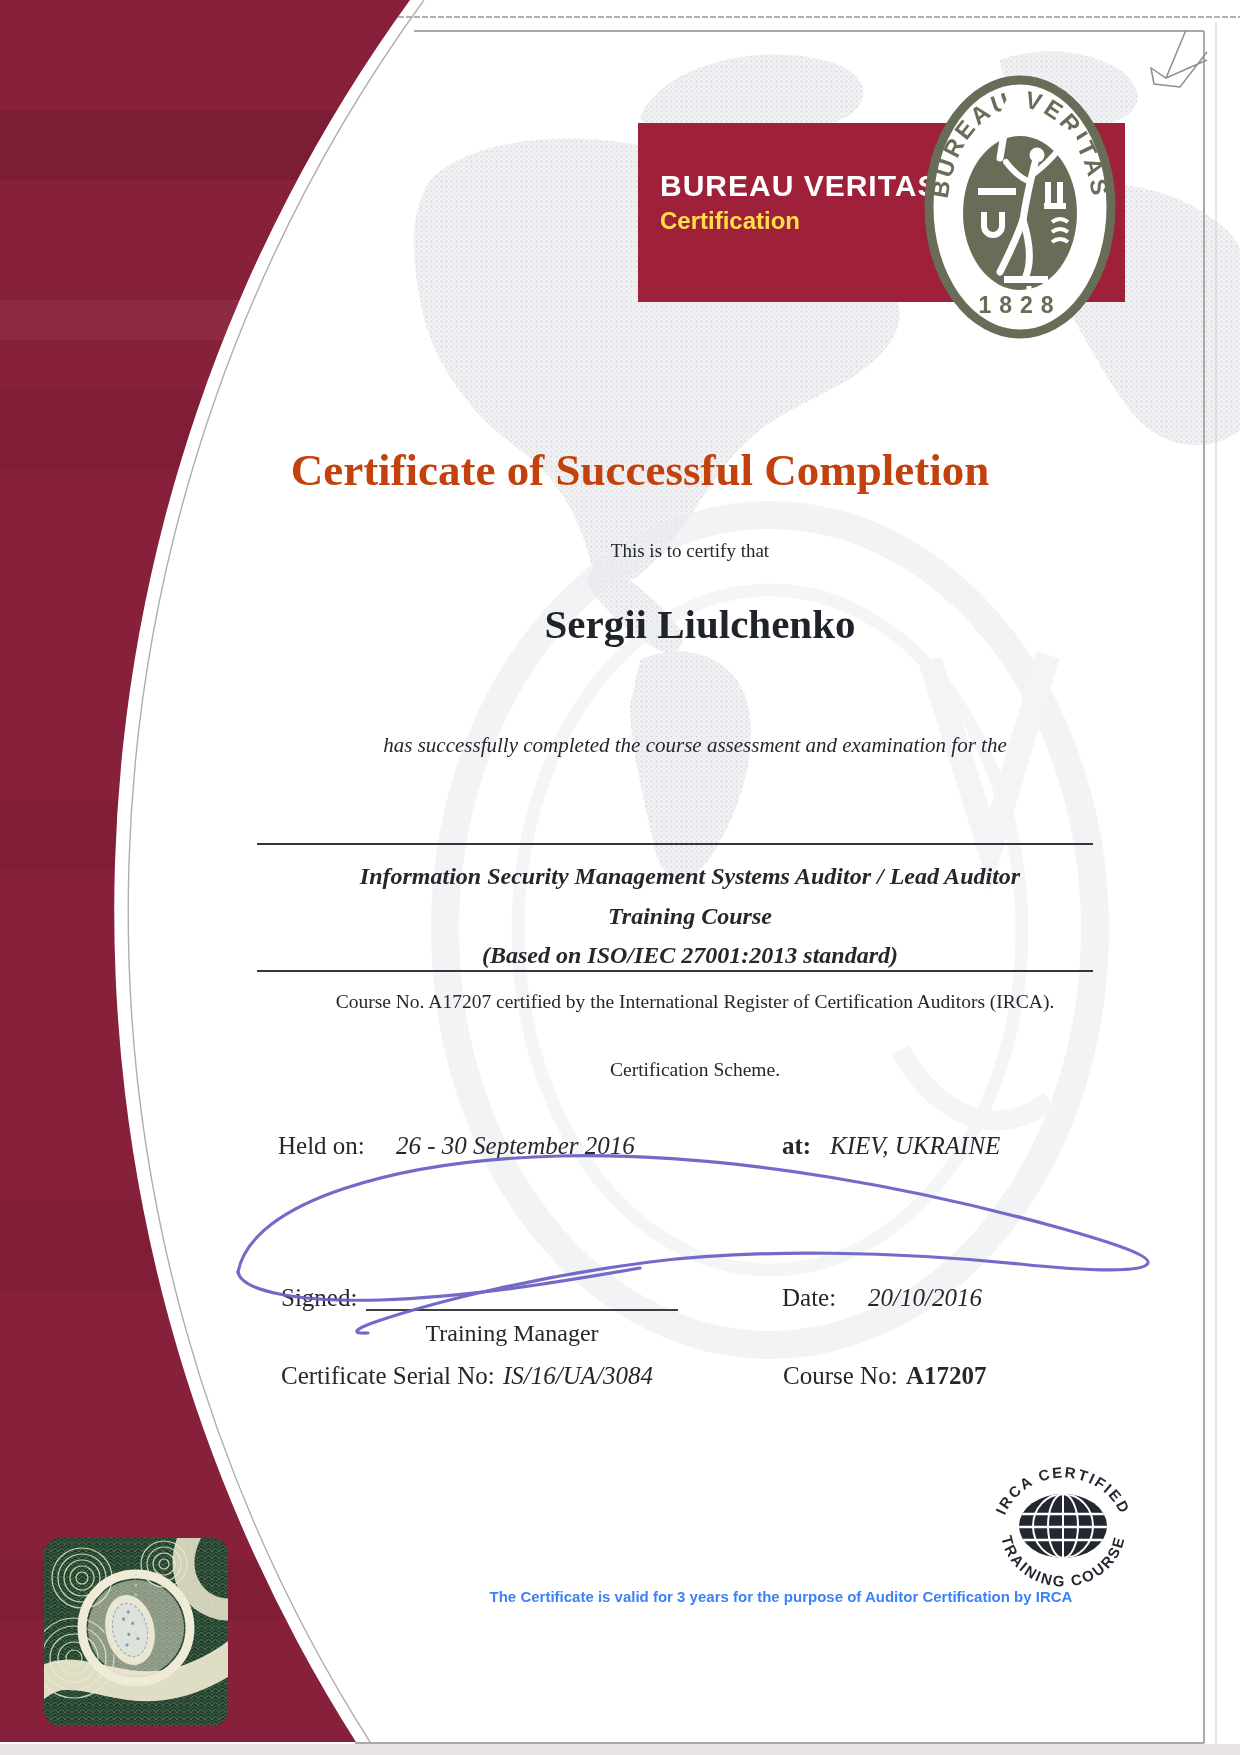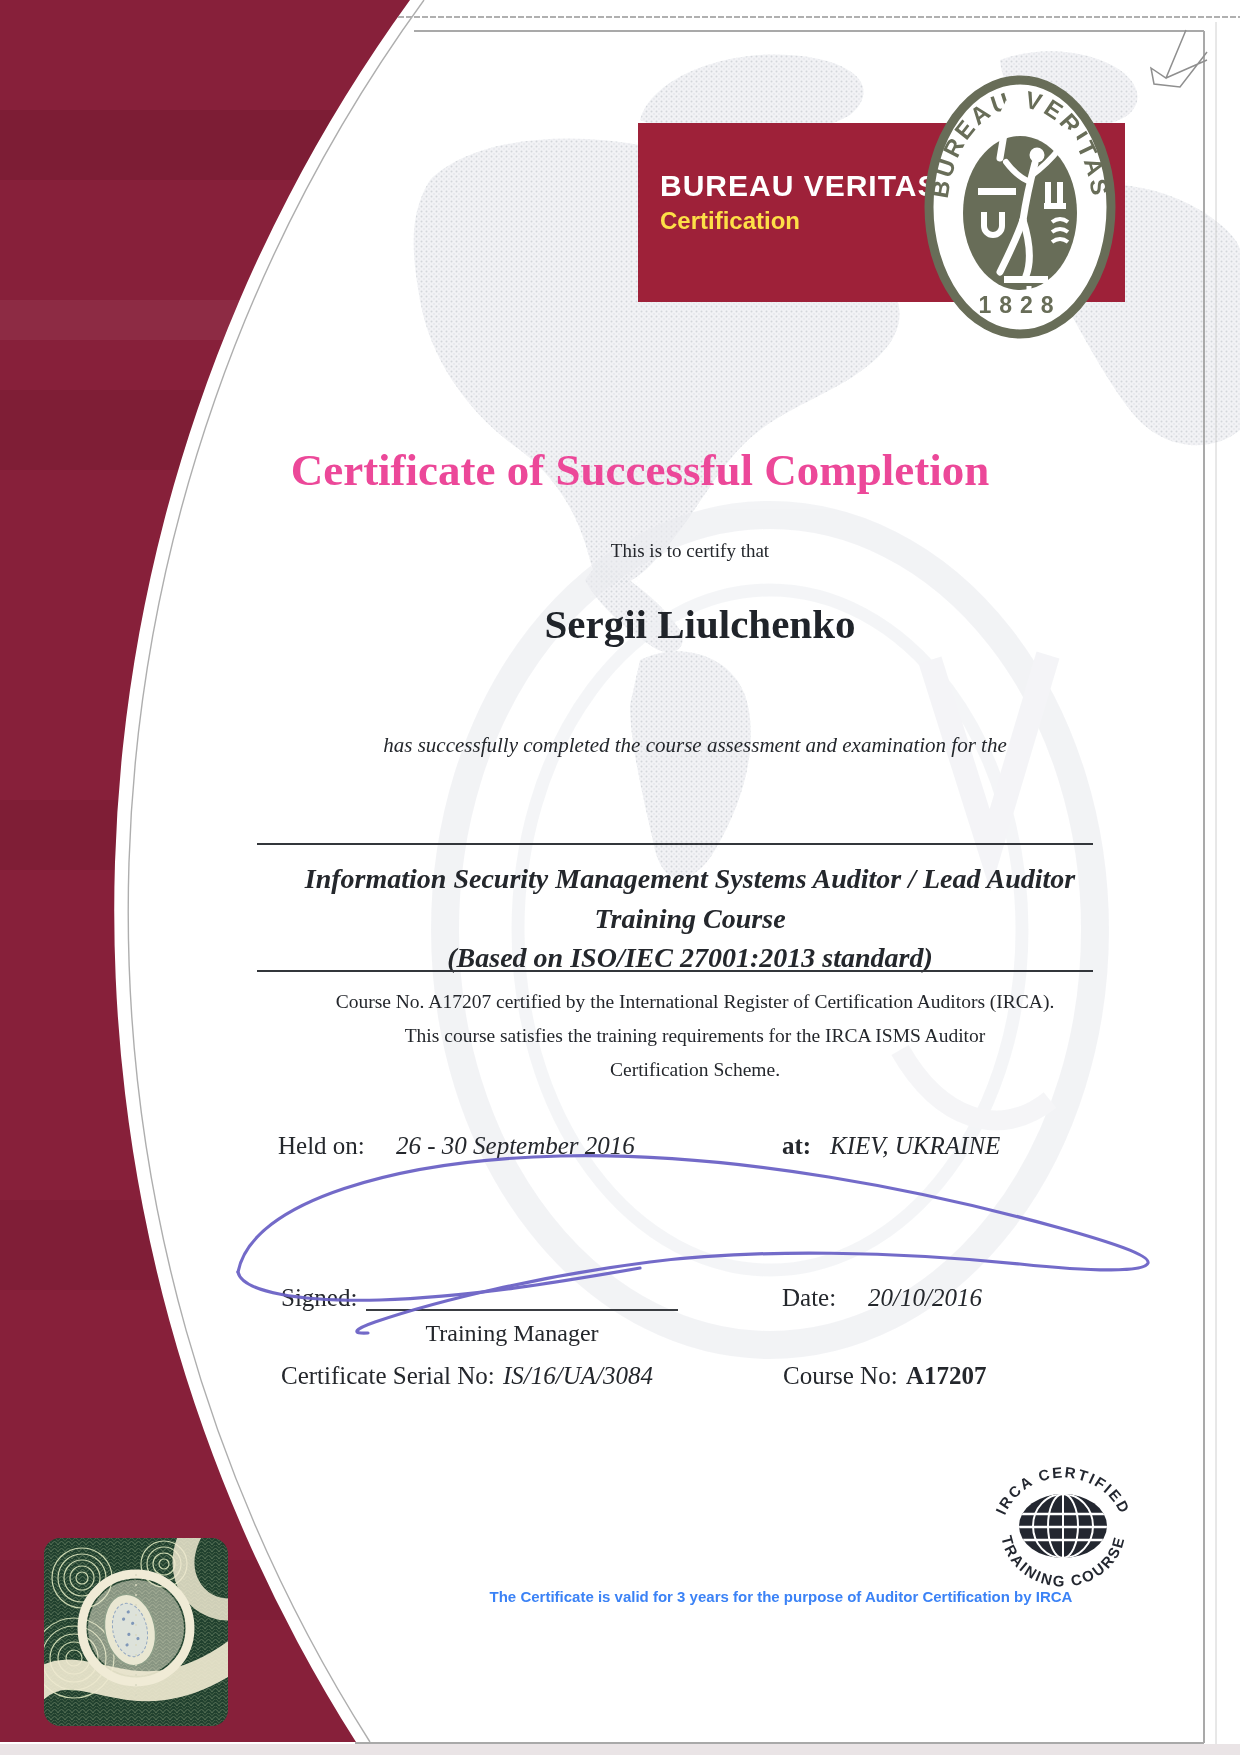--- a/index.html
+++ b/index.html
@@ -11,26 +11,26 @@
   #bg-art, #sig-art{position:absolute;left:0;top:0;width:1240px;height:1755px;}
   #bg-art{z-index:0;}
   .textlayer{z-index:2;}
   #sig-art{z-index:3;pointer-events:none;}
   #banner{left:638px;top:123px;width:487px;height:179px;background:#9e2139;z-index:1;}
   #banner .bt{position:absolute;left:22px;top:46px;color:#fff;font-weight:bold;font-size:30px;letter-spacing:1px;}
   #banner .bs{position:absolute;left:22px;top:84px;color:#fde047;font-weight:bold;font-size:24px;}
   #bv-logo{left:920px;top:70px;z-index:2;}
   #irca-logo{left:988px;top:1446px;z-index:2;}
   #stamp{left:44px;top:1538px;z-index:2;}
-  .title{font-weight:bold;font-size:45px;color:#ec4899;}
+  .title{font-weight:bold;font-size:45px;color:#c2410c;}
   .certify{font-size:19px;}
   .name{font-weight:bold;font-size:41px;color:#20242a;}
   .completion{font-size:21px;}
   .rule{border-top:2px solid #33363b;height:0;}
-  .course{font-weight:bold;font-style:italic;font-size:28px;color:#24272c;}
+  .course{font-weight:bold;font-style:italic;font-size:24px;color:#24272c;}
   .para{font-size:19.5px;}
   .row-lbl{font-size:25px;}
   .row-val-it{font-size:25px;font-style:italic;}
   .bold{font-weight:bold;}
   .footer-note{font-family:"Liberation Sans",sans-serif;font-weight:bold;font-size:15px;color:#3b82f6;text-align:center;}
 </style>
 </head>
 <body>
 
 <div id="page">
@@ -144,21 +144,20 @@
 
   <div class="abs textlayer rule" style="left:257px;top:843px;width:836px;"></div>
 
   <div class="abs textlayer ctr course" style="left:250px;top:863px;width:880px;">Information Security Management Systems Auditor / Lead Auditor</div>
   <div class="abs textlayer ctr course" style="left:250px;top:903px;width:880px;">Training Course</div>
   <div class="abs textlayer ctr course" style="left:250px;top:942px;width:880px;">(Based on ISO/IEC 27001:2013 standard)</div>
 
   <div class="abs textlayer rule" style="left:257px;top:970px;width:836px;"></div>
 
   <div class="abs textlayer ctr para" style="left:255px;top:991px;width:880px;">Course No. A17207 certified by the International Register of Certification Auditors (IRCA).</div>
-  <div class="abs textlayer ctr para" style="left:255px;top:1025px;width:880px;">This course satisfies the training requirements for the IRCA ISMS Auditor</div>
   <div class="abs textlayer ctr para" style="left:255px;top:1059px;width:880px;">Certification Scheme.</div>
 
   <div class="abs textlayer row-lbl" style="left:278px;top:1132px;">Held on:</div>
   <div class="abs textlayer row-val-it" style="left:396px;top:1132px;">26 - 30 September 2016</div>
   <div class="abs textlayer row-lbl" style="left:782px;top:1132px;font-weight:bold;">at:</div>
   <div class="abs textlayer row-val-it" style="left:830px;top:1132px;">KIEV, UKRAINE</div>
 
   <div class="abs textlayer row-lbl" style="left:281px;top:1284px;">Signed:</div>
   <div class="abs textlayer" style="left:366px;top:1309px;width:312px;border-top:2px solid #3a3d42;"></div>
   <div class="abs textlayer row-lbl" style="left:407px;top:1320px;width:210px;text-align:center;font-size:24px;">Training Manager</div>

